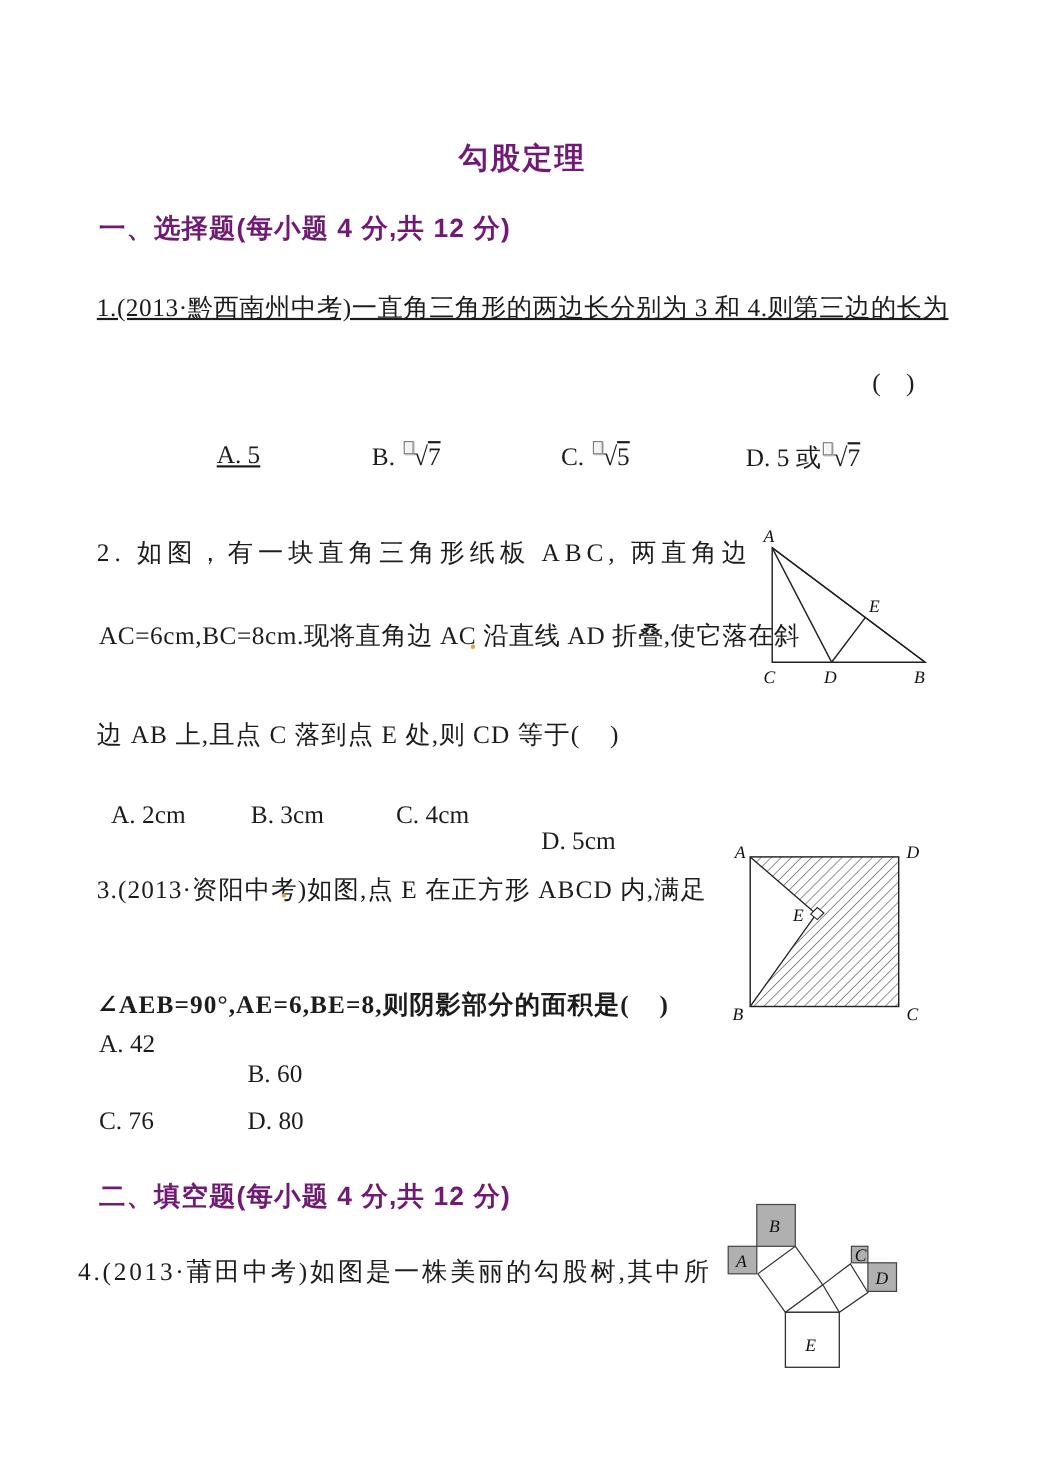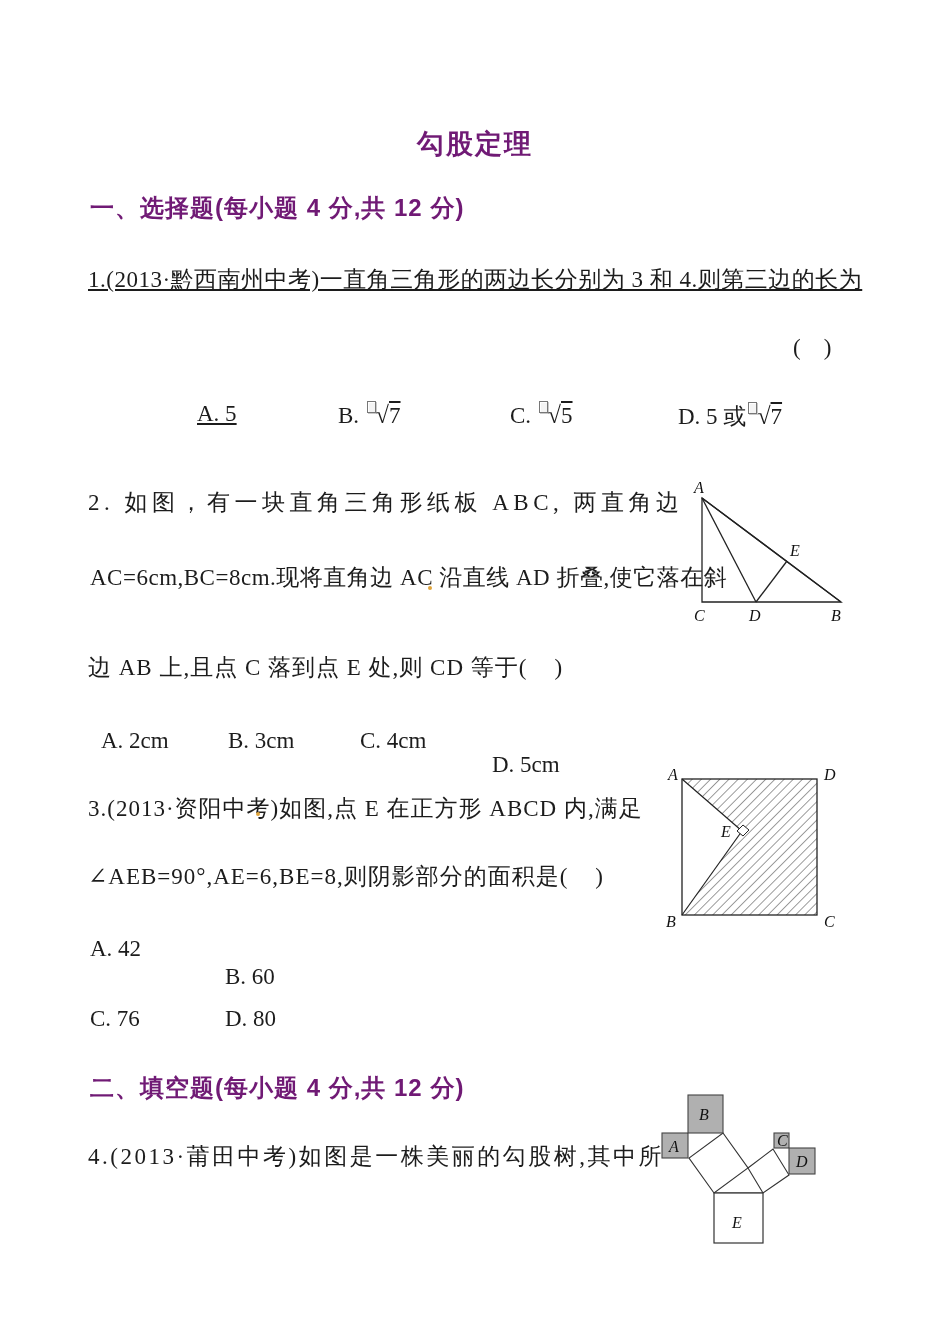--- a/index.html
+++ b/index.html
@@ -62,21 +62,21 @@
     <line x1="702" y1="498" x2="756" y2="602" stroke="#222" stroke-width="1.3"></line>
     <line x1="756" y1="602" x2="787" y2="561" stroke="#222" stroke-width="1.3"></line>
     <text x="694" y="493">A</text>
     <text x="694" y="621">C</text>
     <text x="749" y="621">D</text>
     <text x="831" y="621">B</text>
     <text x="790" y="556">E</text>
   </svg>
 
   <div class="t sp2" style="left:88px;top:795px;">3.(2013·资阳中考)如图,点 E 在正方形 ABCD 内,满足</div>
-  <div class="t sp2" style="left:88px;top:863px;">∠AEB=90°,AE=6,BE=8,则阴影部分的面积是(    )</div>
+  <div class="t sp2" style="left:88px;top:900px;font-weight:bold;">∠AEB=90°,AE=6,BE=8,则阴影部分的面积是(    )</div>
   <span class="dot" style="left:256px;top:812px;"></span>
 
   <div>
     <span class="opt" style="left:90px;top:936px;"><span>A. 42</span></span>
     <span class="opt" style="left:225px;top:964px;"><span>B. 60</span></span>
     <span class="opt" style="left:90px;top:1006px;"><span>C. 76</span></span>
     <span class="opt" style="left:225px;top:1006px;"><span>D. 80</span></span>
   </div>
 
   <svg style="left:655px;top:758px;" width="200" height="178" viewBox="655 758 200 178">
@@ -93,21 +93,21 @@
     <polygon points="737,831 743,825 749,830 743,836" fill="#ffffff" stroke="#222" stroke-width="1"></polygon>
     <text x="668" y="780">A</text>
     <text x="824" y="780">D</text>
     <text x="666" y="927">B</text>
     <text x="824" y="927">C</text>
     <text x="721" y="837">E</text>
   </svg>
 
   <div class="t head" style="left:90px;top:1073px;">二、填空题(每小题 4 分,共 12 分)</div>
 
-  <div class="t sp3" style="left:88px;top:1143px;">4.(2013·莆田中考)如图是一株美丽的勾股树,其中所</div>
+  <div class="t sp3" style="left:71px;top:1143px;">4.(2013·莆田中考)如图是一株美丽的勾股树,其中所</div>
 
   <svg style="left:655px;top:1088px;" width="172" height="168" viewBox="655 1088 172 168">
     <polygon points="714,1193 689,1158 723,1133 748,1168" fill="#ffffff" stroke="#333" stroke-width="1.1"></polygon>
     <polygon points="748,1168 763,1193 789,1175 773,1149" fill="#ffffff" stroke="#333" stroke-width="1.1"></polygon>
     <line x1="714" y1="1193" x2="763" y2="1193" stroke="#333" stroke-width="1.1"></line>
     <rect x="714" y="1193" width="49" height="50" fill="#ffffff" stroke="#333" stroke-width="1.2"></rect>
     <rect x="662" y="1133" width="26" height="25" fill="#b0b0b0" stroke="#444" stroke-width="1.1"></rect>
     <rect x="688" y="1095" width="35" height="38" fill="#b0b0b0" stroke="#444" stroke-width="1.1"></rect>
     <rect x="774" y="1133" width="15" height="15" fill="#b0b0b0" stroke="#444" stroke-width="1.1"></rect>
     <rect x="789" y="1148" width="26" height="26" fill="#b0b0b0" stroke="#444" stroke-width="1.1"></rect>

